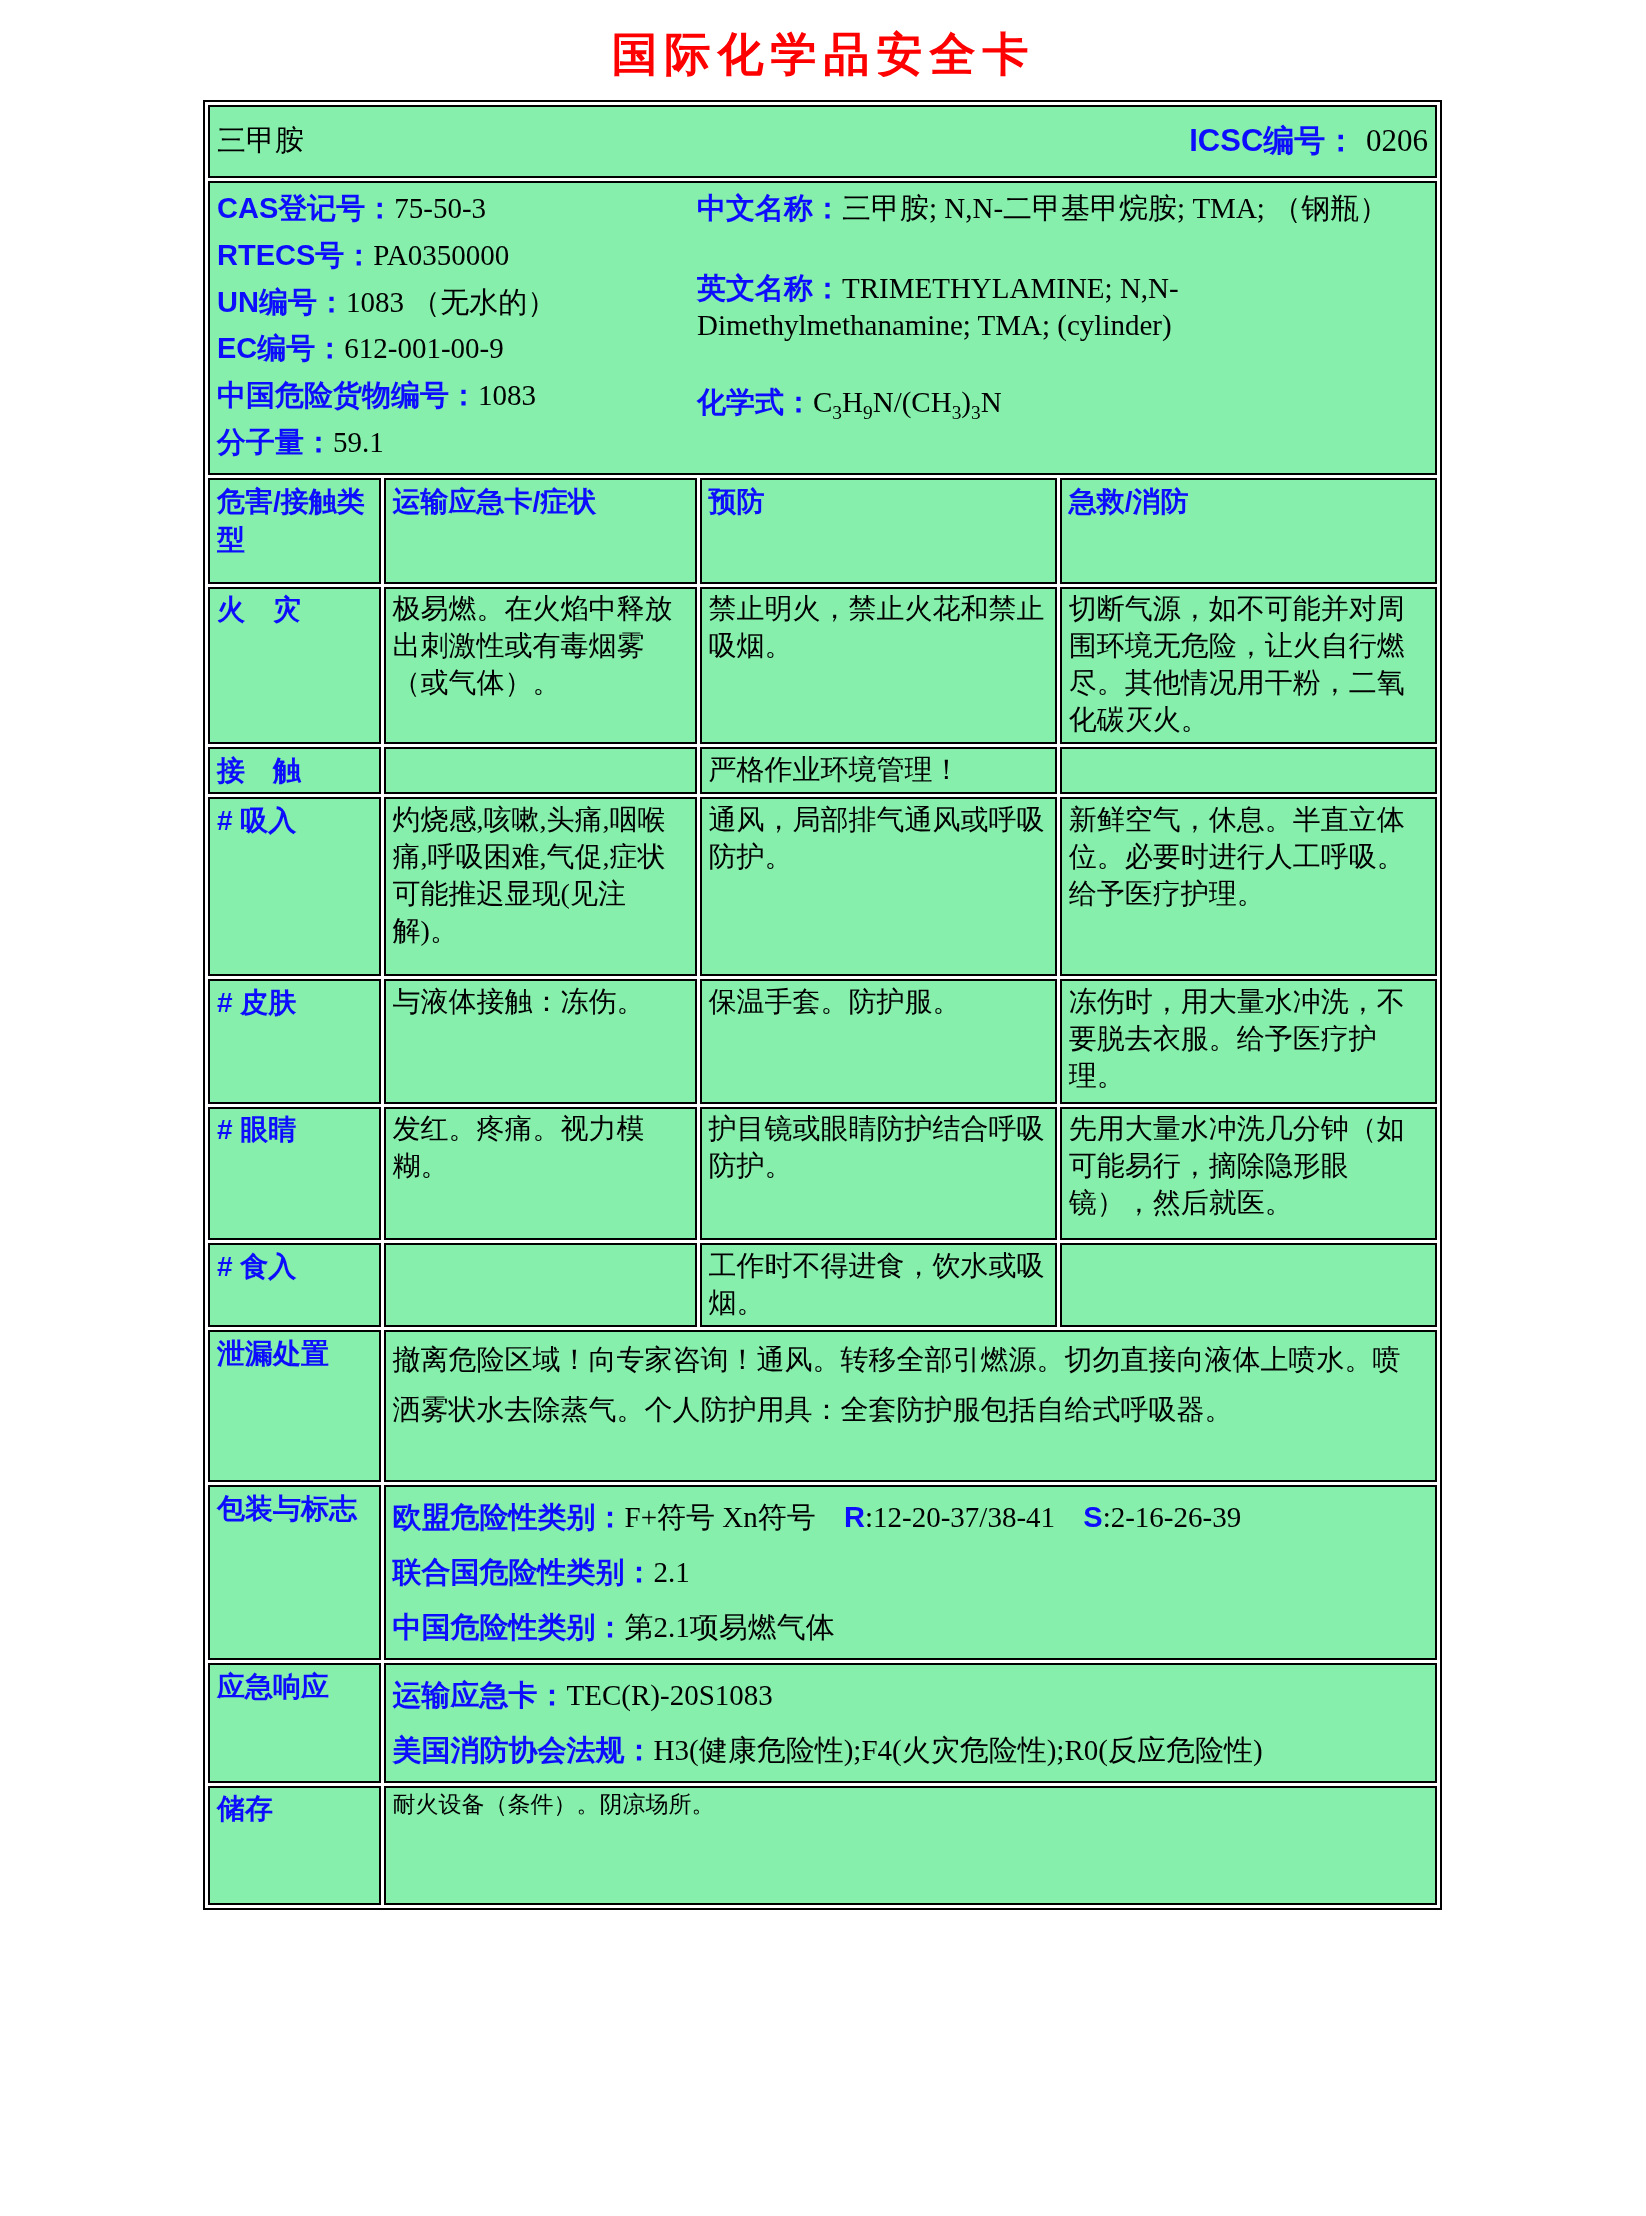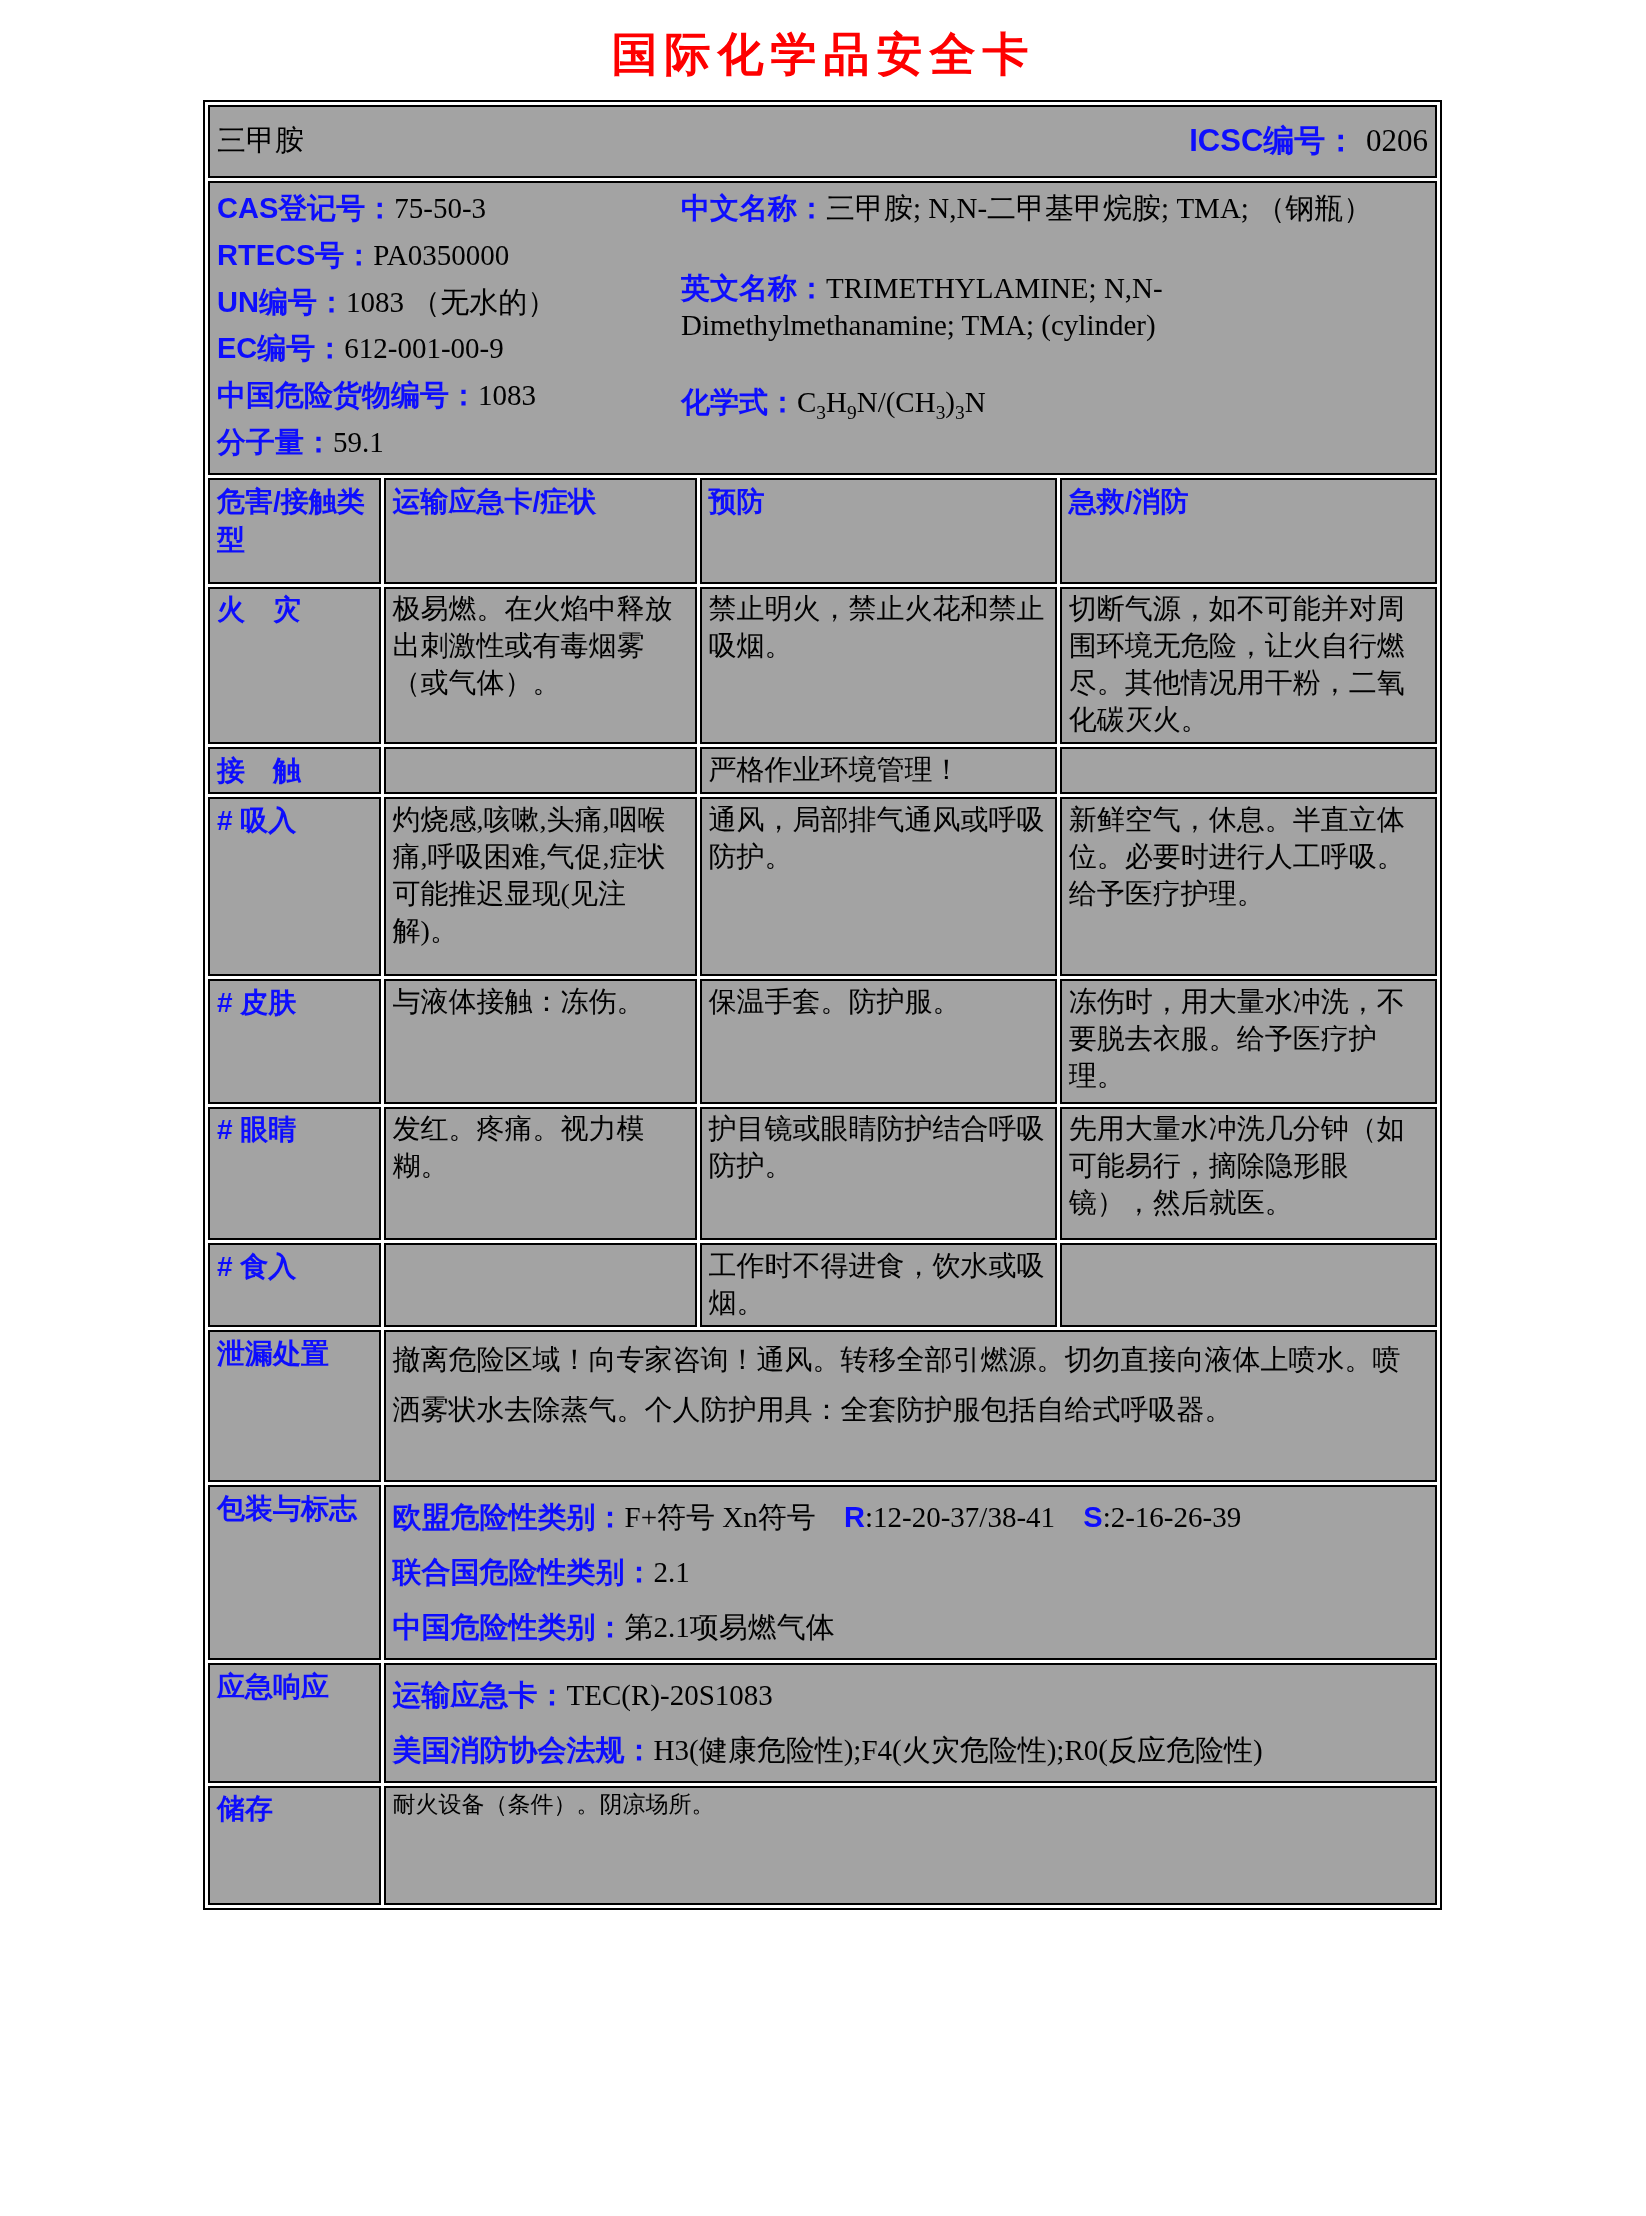--- a/index.html
+++ b/index.html
@@ -11,21 +11,21 @@
     margin:23.6px 0 14px 0;text-align:center;
     font-family:"Liberation Sans", sans-serif;font-weight:bold;
     font-size:46px;letter-spacing:7px;color:#fe0000;
   }
   table.card{
     margin-left:203px;width:1239px;table-layout:fixed;
     border-collapse:separate;border-spacing:3.5px;
     border:2.8px solid #000;background:#fff;
   }
   table.card td, table.card th{
-    border:2.1px solid #000;background:#a3a3a3;
+    border:2.1px solid #000;background:#86efac;
     padding:2.8px 7px;font-size:28px;vertical-align:top;text-align:left;
   }
   
   .r-name td{height:64px}
   .r-id td{height:276px}
   .r-head th{height:96px}
   .r-fire td{height:144px}
   .r-expl td{height:118px}
   .r-contact td{height:37px}
   .r-inhal td{height:169px}
@@ -47,21 +47,21 @@
   }
   .type-cell{
     color:#0d0dfe;font-weight:bold;font-family:"Liberation Sans", sans-serif;
     font-size:29px;text-align:center;vertical-align:middle;line-height:1.35;
   }
   .name-flex{display:flex;justify-content:space-between;align-items:center;height:100%;}
   .name-left{font-size:29px;}
   .name-right{font-size:31px;}
   .name-right .num{margin-left:9.7px;color:#000;font-weight:normal;font-family:"Liberation Serif", serif;}
 
-  .id-flex{display:flex;height:100%;}
+  .id-flex{display:flex;height:100%;gap:16px;}
   .id-left{width:444px;flex:none;padding-top:4.2px;}
   .id-right{flex:1;padding-top:4.2px;margin-left:20px;}
   .id-line{font-size:29px;line-height:37px;margin-bottom:9.7px;}
   .id-line .lbl{font-size:29px;}
   .en-block{margin-top:43px;}
   .formula-block{margin-top:40px;}
   sub{font-size:19.4px;}
 
   .body-cell{line-height:1.32;vertical-align:top;}
   .mid{vertical-align:middle;}

